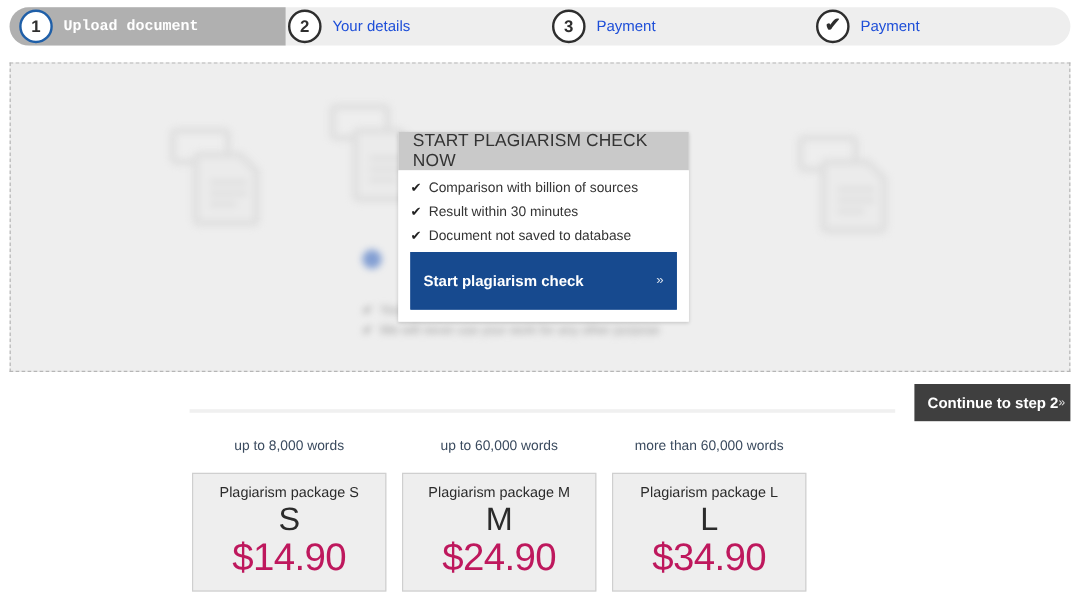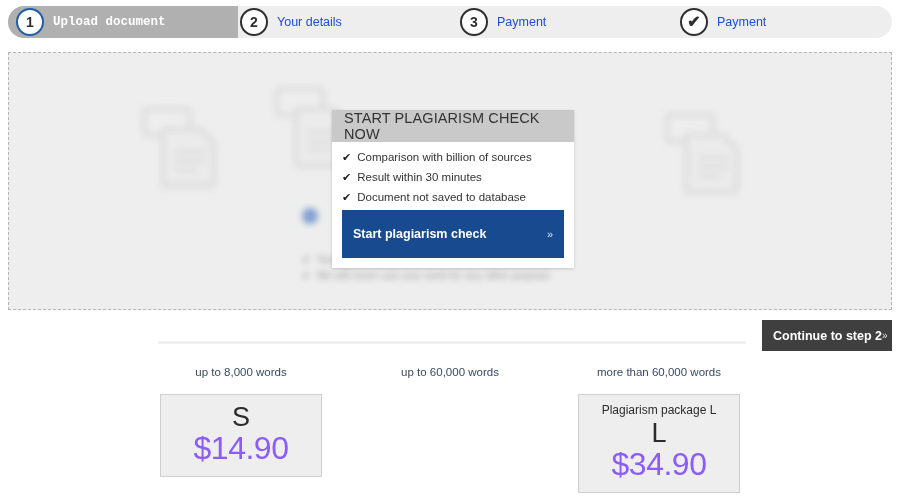--- a/index.html
+++ b/index.html
@@ -230,21 +230,21 @@
     width: 588px;
     height: 3px;
     background: #f0f0f0;
   }
 
   
   .packages {
     position: absolute;
     left: 160px;
     top: 366px;
-    width: 580px;
+    width: 512px;
     display: flex;
     justify-content: space-between;
   }
   .pkg-col {
     width: 162px;
     display: flex;
     flex-direction: column;
     align-items: center;
   }
   .pkg-words {
@@ -267,21 +267,21 @@
     margin-bottom: 2px;
     white-space: nowrap;
   }
   .pkg-size {
     font-size: 27px;
     color: #2b2b2b;
     line-height: 1.05;
   }
   .pkg-price {
     font-size: 32px;
-    color: #8b5cf6;
+    color: #be185d;
     line-height: 1.08;
     letter-spacing: -0.5px;
   }
 </style>
 </head>
 <body>
 
 <div id="root">
 
   <div class="stepbar">
@@ -388,27 +388,33 @@
     <span class="chev">»</span>
   </div>
 
   <div class="divider"></div>
 
   <div class="packages">
 
     <div class="pkg-col">
       <div class="pkg-words">up to 8,000 words</div>
       <div class="pkg-card">
+        <div class="pkg-title">Plagiarism package S</div>
         <div class="pkg-size">S</div>
         <div class="pkg-price">$14.90</div>
       </div>
     </div>
 
     <div class="pkg-col">
       <div class="pkg-words">up to 60,000 words</div>
+      <div class="pkg-card">
+        <div class="pkg-title">Plagiarism package M</div>
+        <div class="pkg-size">M</div>
+        <div class="pkg-price">$24.90</div>
+      </div>
     </div>
 
     <div class="pkg-col">
       <div class="pkg-words">more than 60,000 words</div>
       <div class="pkg-card">
         <div class="pkg-title">Plagiarism package L</div>
         <div class="pkg-size">L</div>
         <div class="pkg-price">$34.90</div>
       </div>
     </div>

